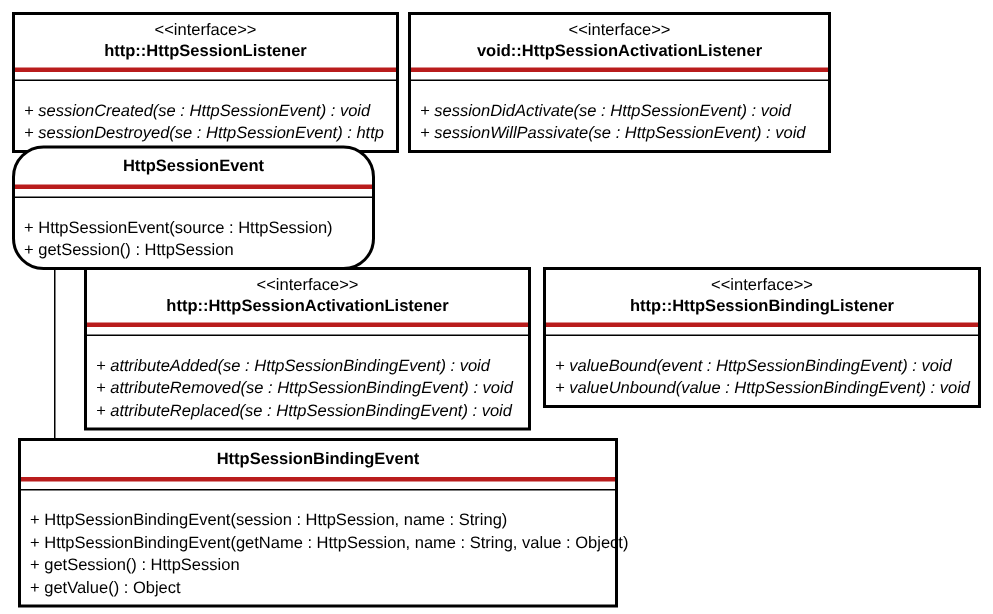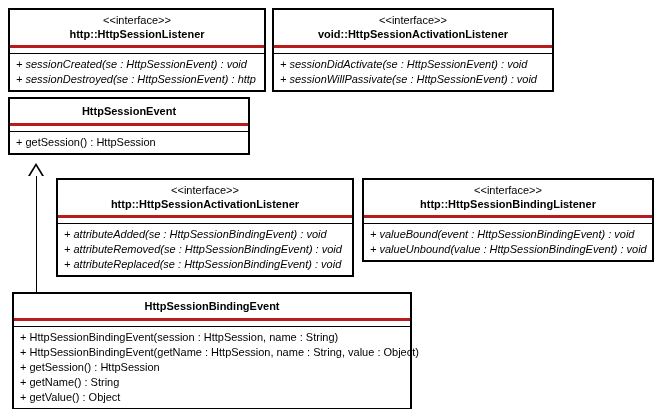--- a/index.html
+++ b/index.html
@@ -58,20 +58,21 @@
   
   .uml-attrs {
     box-sizing: border-box;
     height: 6px;
     border-bottom: 1px solid #000000;
   }
 
   .uml-ops {
     box-sizing: border-box;
     padding: 3px 0 3px 0;
+    margin-top: 10px;
   }
   .uml-op {
     display: block;
     font-size: 11px;
     line-height: 15px;
     padding: 0 5px 0 6px;
     white-space: nowrap;
   }
   .uml-op.italic {
     font-style: italic;
@@ -133,26 +134,27 @@
       <span class="uml-stereotype">&lt;&lt;interface&gt;&gt;</span>
       <span class="uml-name">void::HttpSessionActivationListener</span>
     </div>
     <div class="uml-attrs"></div>
     <div class="uml-ops">
       <span class="uml-op italic">+ sessionDidActivate(se : HttpSessionEvent) : void</span>
       <span class="uml-op italic">+ sessionWillPassivate(se : HttpSessionEvent) : void</span>
     </div>
   </div>
 
-  <div class="uml-class" style="left:8px; top:97px; width:242px;">
+  <div class="uml-class" style="left:8px; top:97px; width:242px;border-radius:21px;">
     <div class="uml-header" style="padding-top:5px; padding-bottom:5px;">
       <span class="uml-name">HttpSessionEvent</span>
     </div>
     <div class="uml-attrs"></div>
     <div class="uml-ops">
+      <span class="uml-op">+ HttpSessionEvent(source : HttpSession)</span>
       <span class="uml-op">+ getSession() : HttpSession</span>
     </div>
   </div>
 
   <div class="generalization" style="left:0; top:0; width:662px; height:409px;">
 
     <div class="gen-triangle" style="left:28px; top:163px;">
       <div class="tri-outer"></div>
       <div class="tri-inner"></div>
     </div>
@@ -187,18 +189,17 @@
 
   <div class="uml-class" style="left:12px; top:292px; width:400px;">
     <div class="uml-header" style="padding-top:5px; padding-bottom:5px;">
       <span class="uml-name">HttpSessionBindingEvent</span>
     </div>
     <div class="uml-attrs"></div>
     <div class="uml-ops">
       <span class="uml-op">+ HttpSessionBindingEvent(session : HttpSession, name : String)</span>
       <span class="uml-op">+ HttpSessionBindingEvent(getName : HttpSession, name : String, value : Object)</span>
       <span class="uml-op">+ getSession() : HttpSession</span>
-      <span class="uml-op">+ getName() : String</span>
       <span class="uml-op">+ getValue() : Object</span>
     </div>
   </div>
 
 </div>
 
 </body></html>

